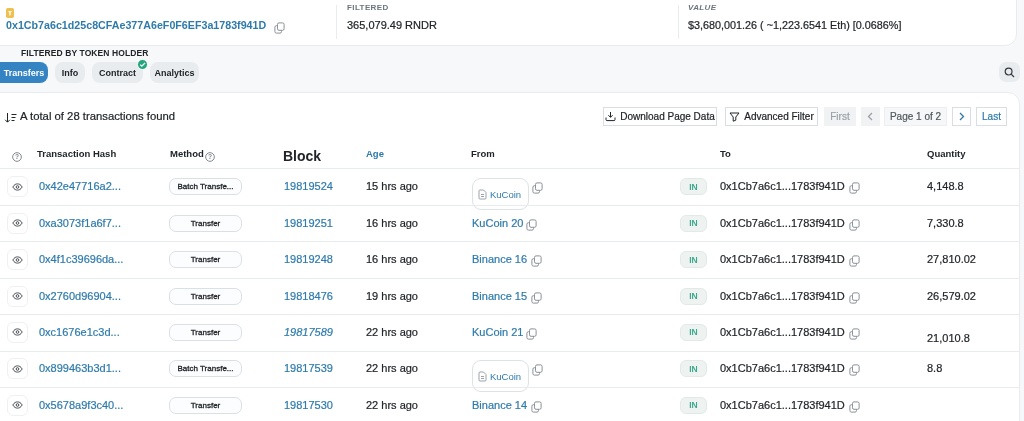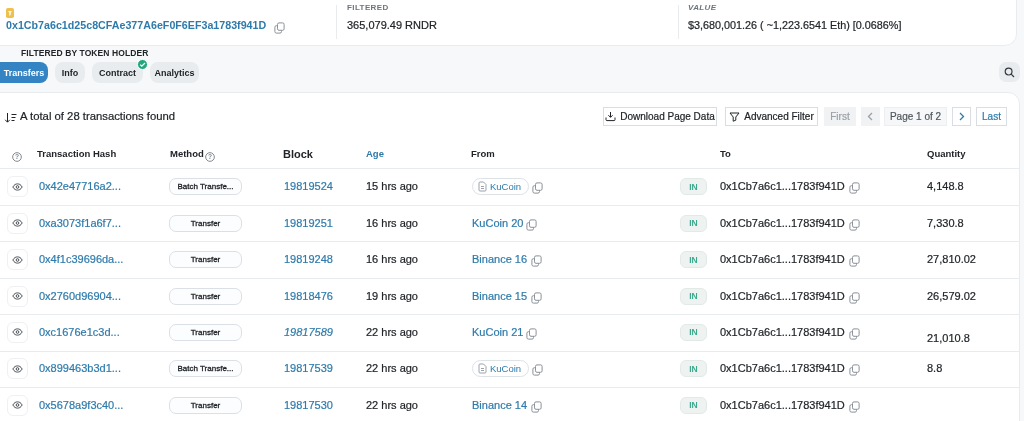--- a/index.html
+++ b/index.html
@@ -17,21 +17,21 @@
          font-size:10px; -webkit-text-stroke:0.2px currentColor; display:flex; align-items:center; justify-content:center; color:#212529; }
   .mpill { position:absolute; left:169px; width:73px; height:17px; border:1px solid #dbe0e6; border-radius:7px; -webkit-text-stroke:0.3px #212529;
            background:#fcfdfe; font-size:8px; color:#212529; display:flex; align-items:center; justify-content:center; }
   .eyebtn { position:absolute; left:7px; width:21px; height:21px; border:1px solid #eef0f3; border-radius:6px;
             background:#fff; display:flex; align-items:center; justify-content:center; }
   .inb { position:absolute; left:680px; width:27px; height:17px; background:#eef3f1; border:1px solid #e1eae6;
          border-radius:6px; color:#3fa78d; font-size:8.5px; font-weight:bold; display:flex; align-items:center; justify-content:center; }
   .row-line { position:absolute; left:0; width:1020px; height:1px; background:#e9ecef; }
   .t11 { font-size:11px; -webkit-text-stroke:0.2px currentColor; }
   .cell { position:absolute; white-space:nowrap; }
-  .kupill { position:absolute; left:472px; height:17px; border:1px solid #dde2e7; border-radius:9px; background:#fff;
+  .kupill { position:absolute; left:472px; height:32px; border:1px solid #dde2e7; border-radius:9px; background:#fff;
             display:flex; align-items:center; padding:0 7px 0 5px; font-size:10px; }
 </style>
 </head>
 <body>
 <div id="page">
 
   <div class="card" style="left:-24px; top:-20px; width:1041px; height:66px;"></div>
 
   <div class="card" style="left:-24px; top:92px; width:1044px; height:400px;"></div>
 
@@ -118,21 +118,21 @@
       </svg>
   </div>
   <div class="cell b" style="left:37px; top:148px; font-size:9.5px;">Transaction Hash</div>
   <div class="cell b" style="left:170px; top:148px; font-size:9.5px;">Method</div>
   <div class="abs" style="left:204.5px; top:147.5px;">
     <svg width="10" height="10" viewBox="0 0 12 12">
         <circle cx="6" cy="6" r="5.2" fill="none" stroke="#80888f" stroke-width="1.2"></circle>
         <text x="6" y="8.8" font-size="8" font-weight="bold" text-anchor="middle" fill="#80888f" font-family="Liberation Sans">?</text>
       </svg>
   </div>
-  <div class="cell b" style="left:283px; top:148px; font-size:11px;">Block</div>
+  <div class="cell b" style="left:283px; top:148px; font-size:14px;">Block</div>
   <div class="cell b link" style="left:366px; top:148px; font-size:9.5px;">Age</div>
   <div class="cell b" style="left:471px; top:148px; font-size:9.5px;">From</div>
   <div class="cell b" style="left:720px; top:148px; font-size:9.5px;">To</div>
   <div class="cell b" style="left:927px; top:148px; font-size:9.5px;">Quantity</div>
   <div class="row-line" style="top:168px;"></div>
 
   <div class="eyebtn" style="top:176.3px;">
       <svg width="11" height="8" viewBox="0 0 11 8" fill="none" stroke="#40474d" stroke-width="0.95">
         <path d="M0.8 4 C2.4 1.4 3.9 0.9 5.5 0.9 C7.1 0.9 8.6 1.4 10.2 4 C8.6 6.6 7.1 7.1 5.5 7.1 C3.9 7.1 2.4 6.6 0.8 4 Z"></path>
         <circle cx="5.5" cy="4" r="1.35"></circle>

